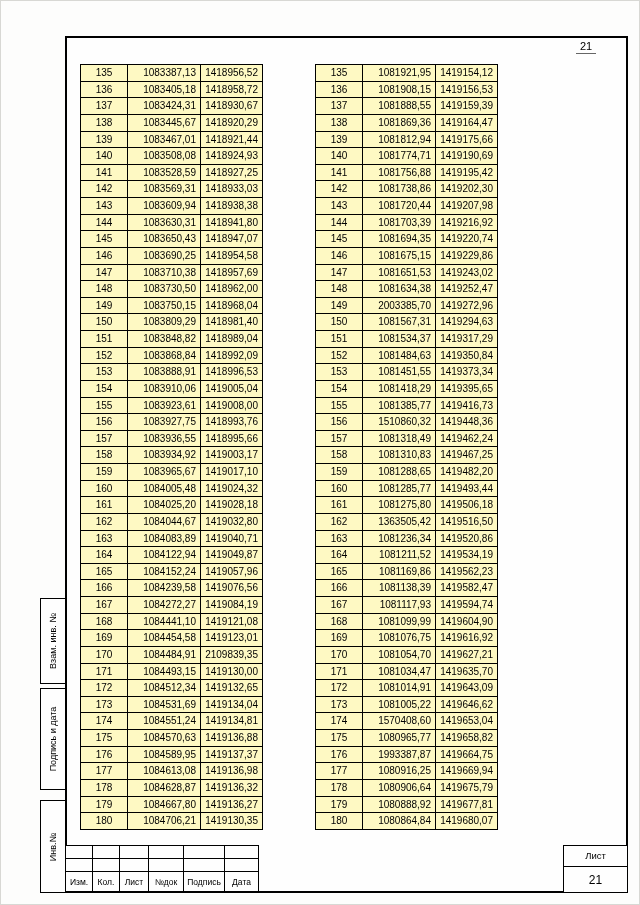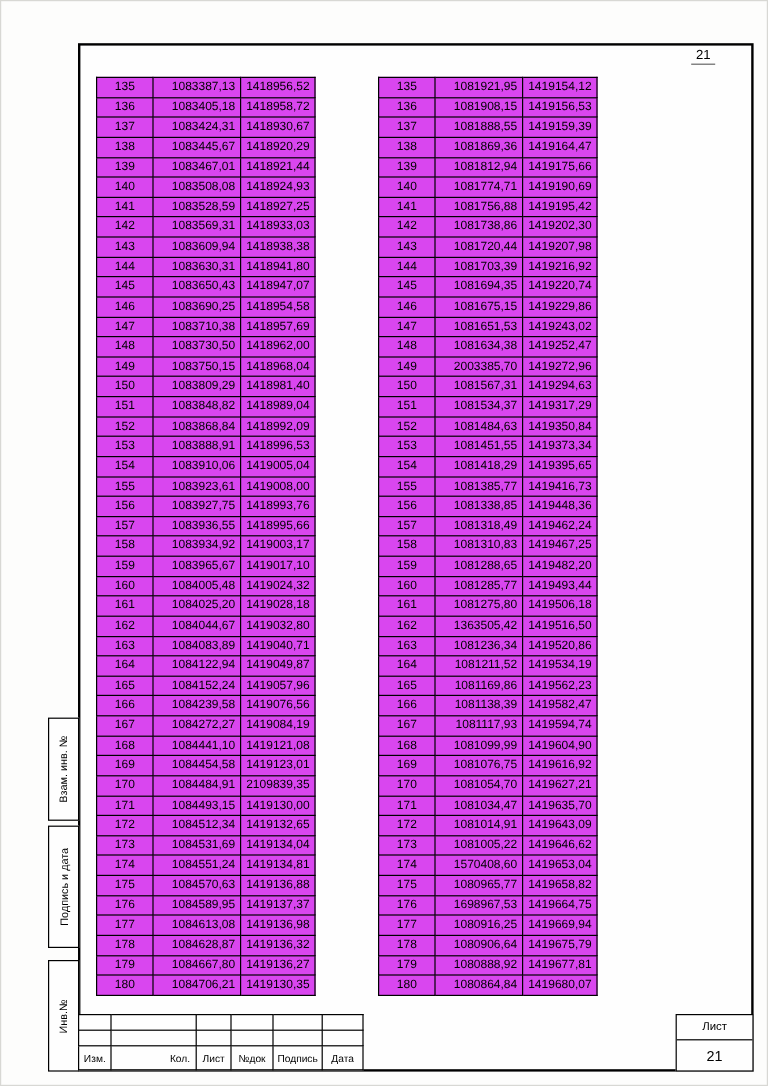--- a/index.html
+++ b/index.html
@@ -6,21 +6,21 @@
   body{
     width:640px;height:905px;position:relative;background:#fdfdfc;
     font-family:"Liberation Sans","DejaVu Sans",sans-serif;color:#000;
     overflow:hidden;
   }
   .page-edge{position:absolute;inset:0;border:1px solid #d8d8d4;}
   .frame{
     position:absolute;left:65px;top:36px;width:563px;height:857px;
     border:2px solid #000;box-sizing:border-box;background:#fefefe;
   }
-  .tbl{position:absolute;border-collapse:collapse;background:#d946ef;}
+  .tbl{position:absolute;border-collapse:collapse;background:#fef9c3;}
   .tbl td{
     border:1px solid #000;font-size:10px;height:15.63px;line-height:15.63px;
     padding:0;vertical-align:middle;white-space:nowrap;
   }
   .tbl td.c-num{width:46px;text-align:center;}
   .tbl td.c-x{width:68px;text-align:right;padding-right:4px;}
   .tbl td.c-y{width:57px;text-align:right;padding-right:4px;}
   .tbl-left{left:80px;top:64px;}
   .tbl-right{left:315px;top:64px;}
 
@@ -31,21 +31,21 @@
   }
   .side-box .rot{transform:rotate(-90deg);font-size:9px;white-space:nowrap;}
   .side-box-1{top:598px;height:86px;}
   .side-box-2{top:688px;height:102px;}
   .side-box-3{top:800px;height:93px;}
 
   .stamp{position:absolute;left:65px;top:845px;border-collapse:collapse;background:#fefefe;}
   .stamp td{border:1px solid #000;padding:0;font-size:8.5px;text-align:center;vertical-align:middle;}
   .stamp tr.empty td{height:12px;}
   .stamp tr.labels td{height:19px;}
-  .stamp .w1{width:26px;} .stamp .w2{width:26px;padding-left:44px;} .stamp .w3{width:28px;}
+  .stamp .w1{width:26px;} .stamp .w2{width:26px;} .stamp .w3{width:28px;}
   .stamp .w4{width:34px;} .stamp .w5{width:40px;} .stamp .w6{width:33px;margin-left:12px;}
 
   .sheet-box{
     position:absolute;left:563px;top:845px;width:65px;height:48px;
     border:1.5px solid #000;box-sizing:border-box;background:#fefefe;
   }
   .sheet-box .sheet-label{
     height:20px;line-height:20px;border-bottom:1px solid #000;
     text-align:center;font-size:9.5px;
   }
@@ -402,21 +402,21 @@
         <td class="c-x">1081418,29</td>
         <td class="c-y">1419395,65</td>
       </tr>
       <tr>
         <td class="c-num">155</td>
         <td class="c-x">1081385,77</td>
         <td class="c-y">1419416,73</td>
       </tr>
       <tr>
         <td class="c-num">156</td>
-        <td class="c-x">1081338,85</td>
+        <td class="c-x">1510860,32</td>
         <td class="c-y">1419448,36</td>
       </tr>
       <tr>
         <td class="c-num">157</td>
         <td class="c-x">1081318,49</td>
         <td class="c-y">1419462,24</td>
       </tr>
       <tr>
         <td class="c-num">158</td>
         <td class="c-x">1081310,83</td>
@@ -502,21 +502,21 @@
         <td class="c-x">1570408,60</td>
         <td class="c-y">1419653,04</td>
       </tr>
       <tr>
         <td class="c-num">175</td>
         <td class="c-x">1080965,77</td>
         <td class="c-y">1419658,82</td>
       </tr>
       <tr>
         <td class="c-num">176</td>
-        <td class="c-x">1698967,53</td>
+        <td class="c-x">1993387,87</td>
         <td class="c-y">1419664,75</td>
       </tr>
       <tr>
         <td class="c-num">177</td>
         <td class="c-x">1080916,25</td>
         <td class="c-y">1419669,94</td>
       </tr>
       <tr>
         <td class="c-num">178</td>
         <td class="c-x">1080906,64</td>

